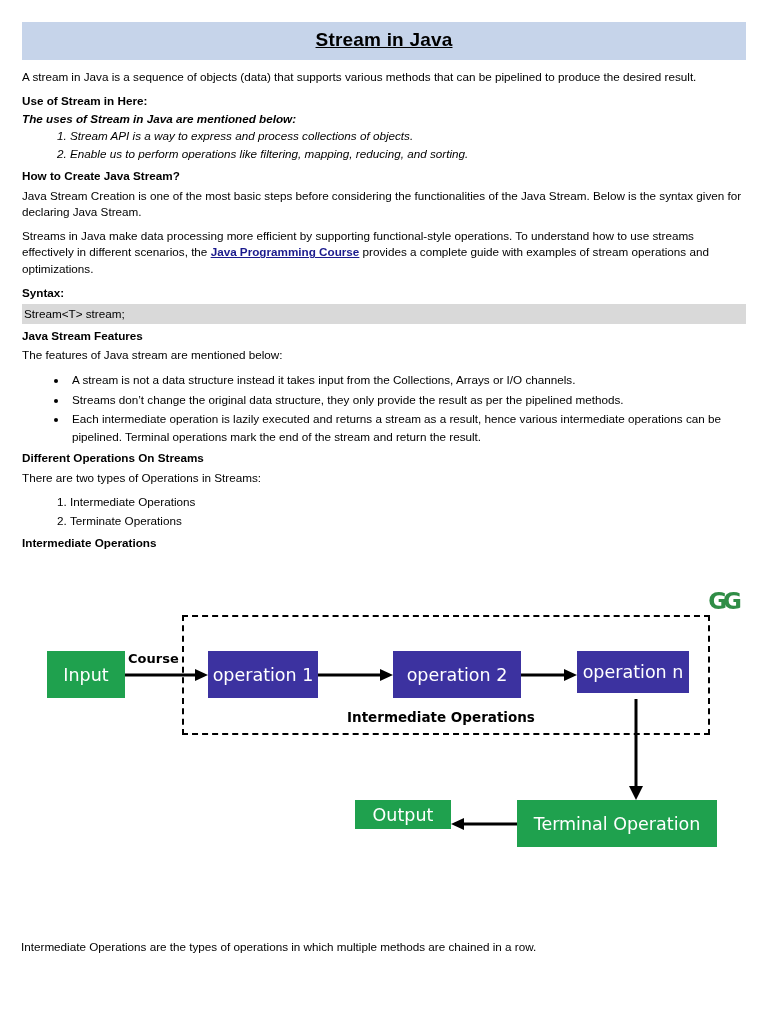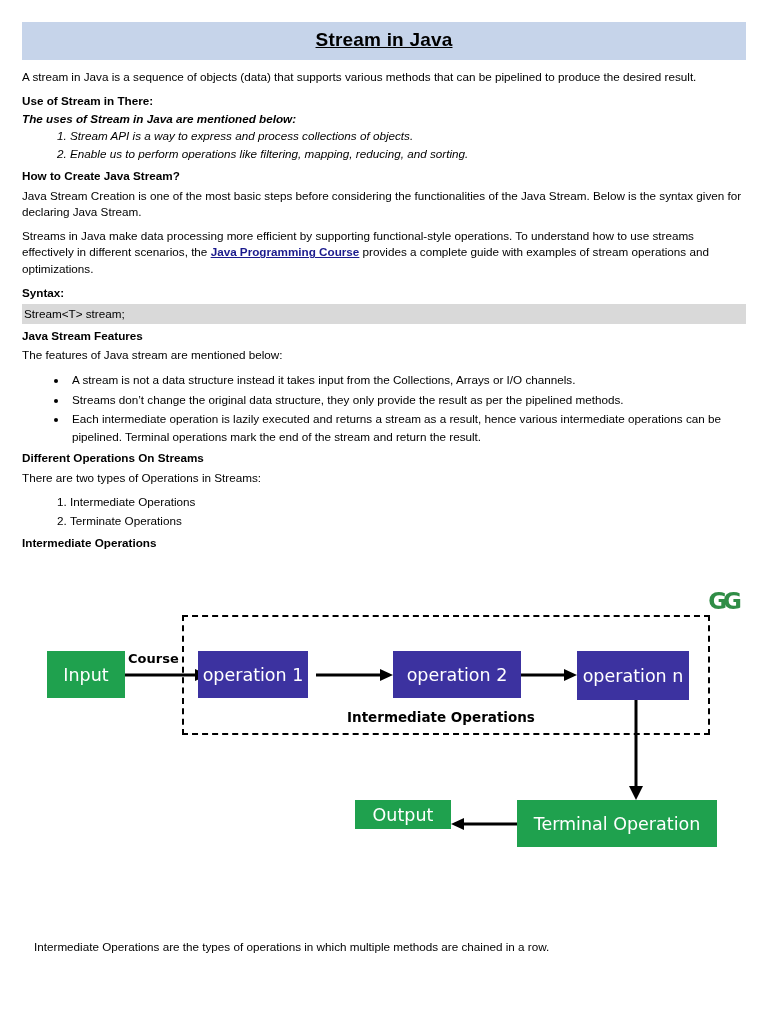--- a/index.html
+++ b/index.html
@@ -132,37 +132,37 @@
     font-family: "DejaVu Sans", sans-serif;
   }
   .caption {
     position: absolute;
     font-size: 13.5px;
     font-weight: bold;
     font-family: "DejaVu Sans", sans-serif;
   }
   .closing {
     position: absolute;
-    left: 34px;
+    left: 21px;
     top: 940px;
     font-size: 11.7px;
   }
 </style>
 </head>
 <body>
 
 <div class="page">
 
   <div class="title-bar">
     <span class="title">Stream in Java</span>
   </div>
 
   <p class="body-text">A stream in Java is a sequence of objects (data) that supports various methods that can be pipelined to produce the desired result.</p>
 
-  <div class="heading">Use of Stream in There:</div>
+  <div class="heading">Use of Stream in Here:</div>
   <div class="italic-line">The uses of Stream in Java are mentioned below:</div>
   <ol class="num-list">
     <li>Stream API is a way to express and process collections of objects.</li>
     <li>Enable us to perform operations like filtering, mapping, reducing, and sorting.</li>
   </ol>
 
   <div class="heading">How to Create Java Stream?</div>
   <p class="body-text">Java Stream Creation is one of the most basic steps before considering the functionalities of the Java Stream. Below is the syntax given for declaring Java Stream.</p>
   <p class="body-text"><span>Streams in Java make data processing more efficient by supporting functional-style operations. To understand how to use streams effectively in different scenarios, the </span><a class="inline-link" href="#">Java Programming Course</a><span> provides a complete guide with examples of stream operations and optimizations.</span></p>
 
@@ -209,27 +209,27 @@
       <line x1="483" y1="102" x2="544" y2="102" stroke="#000" stroke-width="3"></line>
       <polygon points="555,102 542,96 542,108" fill="#000"></polygon>
 
       <line x1="614" y1="126" x2="614" y2="215" stroke="#000" stroke-width="3"></line>
       <polygon points="614,227 607,213 621,213" fill="#000"></polygon>
 
       <line x1="495" y1="251" x2="440" y2="251" stroke="#000" stroke-width="3"></line>
       <polygon points="429,251 442,245 442,257" fill="#000"></polygon>
     </svg>
 
-    <div class="box blue" style="left:176px; top:78px; width:110px; height:47px;">
+    <div class="box blue" style="left:186px; top:78px; width:110px; height:47px;">
       <span>operation 1</span>
     </div>
     <div class="box blue" style="left:371px; top:78px; width:128px; height:47px;">
       <span>operation 2</span>
     </div>
-    <div class="box blue" style="left:555px; top:78px; width:112px; height:49px;">
+    <div class="box blue" style="left:555px; top:78px; width:112px; height:42px;">
       <span>operation n</span>
     </div>
 
     <div class="caption" style="left:325px; top:136px;">Intermediate Operations</div>
 
     <div class="box green" style="left:495px; top:227px; width:200px; height:47px;">
       <span>Terminal Operation</span>
     </div>
     <div class="box green" style="left:333px; top:227px; width:96px; height:29px;">
       <span>Output</span>

